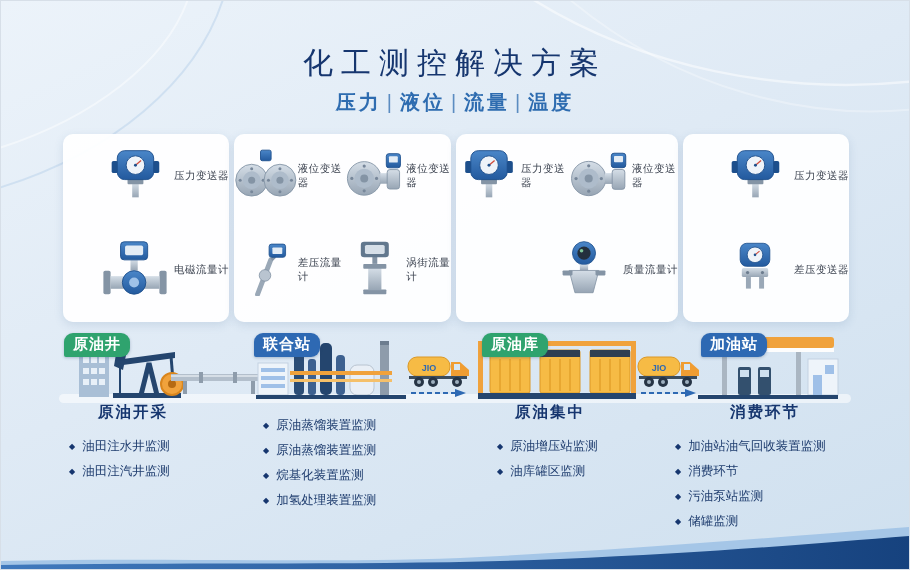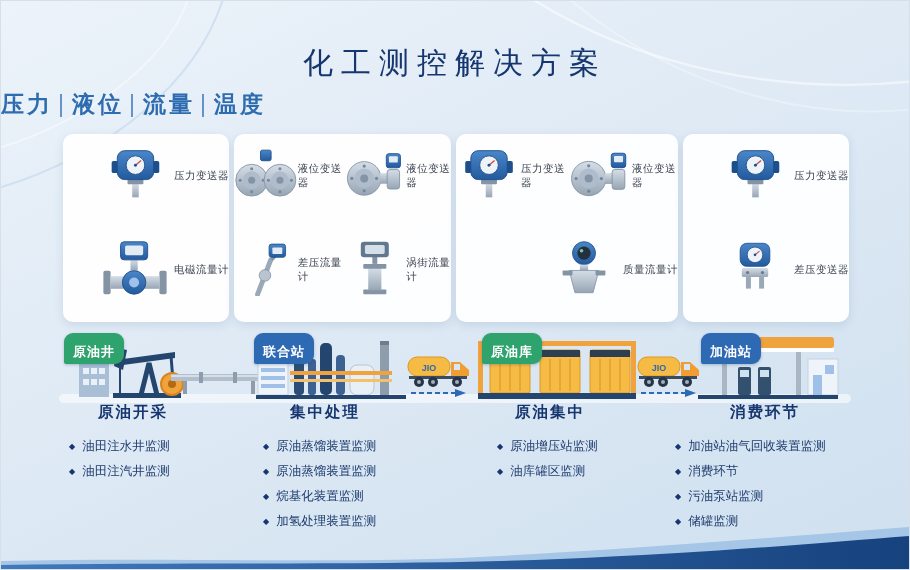--- a/index.html
+++ b/index.html
@@ -7,38 +7,38 @@
   body { font-family:"Liberation Sans","DejaVu Sans",sans-serif; }
 
   .canvas { position:relative; width:910px; height:570px; overflow:hidden;
     background:linear-gradient(155deg,#ecf3fa 0%,#dfeaf5 45%,#cfe0ef 100%);
     border:1px solid #d7dfe8; }
 
   .bg-decor { position:absolute; inset:0; width:100%; height:100%; pointer-events:none; }
 
   .page-title { position:absolute; top:42px; left:0; width:100%; text-align:center;
     font-size:30px; font-weight:normal; color:#16366f; letter-spacing:8px; }
-  .page-subtitle { position:absolute; top:88px; left:0; width:100%; text-align:left;
-    font-size:23px; font-weight:600; color:#2e6cb0; letter-spacing:3px; }
+  .page-subtitle { position:absolute; top:88px; left:0; width:100%; text-align:center;
+    font-size:20px; font-weight:600; color:#2e6cb0; letter-spacing:3px; }
   .page-subtitle .sep { margin:0 5px; font-weight:300; opacity:.75; }
 
   .card { position:absolute; top:133px; height:188px; background:rgba(255,255,255,.94);
     border-radius:10px; box-shadow:0 3px 10px rgba(60,100,150,.15); display:grid; }
   .card-1 { left:62px;  width:166px; grid-template-rows:1fr 1fr; }
   .card-2 { left:233px; width:217px; grid-template-columns:1fr 1fr; grid-template-rows:1fr 1fr; }
   .card-3 { left:455px; width:222px; grid-template-columns:1fr 1fr; grid-template-rows:1fr 1fr; }
   .card-4 { left:682px; width:166px; grid-template-rows:1fr 1fr; }
   .span2 { grid-column:1 / 3; }
 
   .prod { display:flex; flex-direction:row; align-items:center; justify-content:flex-end;
     padding-bottom:11px; }
   .prod svg { width:78px; height:56px; margin-bottom:4px; }
   .prod-label { font-size:10.5px; color:#3c4350; letter-spacing:.5px; }
 
-  .badge { position:absolute; z-index:5; font-size:13px; color:#fff; padding:10px 9px 3px;
+  .badge { position:absolute; z-index:5; font-size:15px; color:#fff; padding:2px 9px 3px;
     border-radius:9px 9px 9px 2px; font-weight:600; letter-spacing:1px;
     box-shadow:0 1px 3px rgba(40,70,110,.3); }
   .badge-green { background:#2fa36e; }
   .badge-blue  { background:#2e69b3; }
 
   .ground { position:absolute; left:58px; top:393px; width:792px; height:9px;
     background:rgba(255,255,255,.55); border-radius:5px; }
   .illus { position:absolute; z-index:2; }
 
   .section { position:absolute; top:401px; }
@@ -392,21 +392,20 @@
           <span>油田注水井监测</span>
         </li>
       <li>
           <span class="diamond">◆</span>
           <span>油田注汽井监测</span>
         </li>
     </ul>
   </div>
 
   <div class="section sec-2">
-    <div class="sec-title">集中处理</div>
     <ul class="sec-list">
       <li>
           <span class="diamond">◆</span>
           <span>原油蒸馏装置监测</span>
         </li>
       <li>
           <span class="diamond">◆</span>
           <span>原油蒸馏装置监测</span>
         </li>
       <li>

